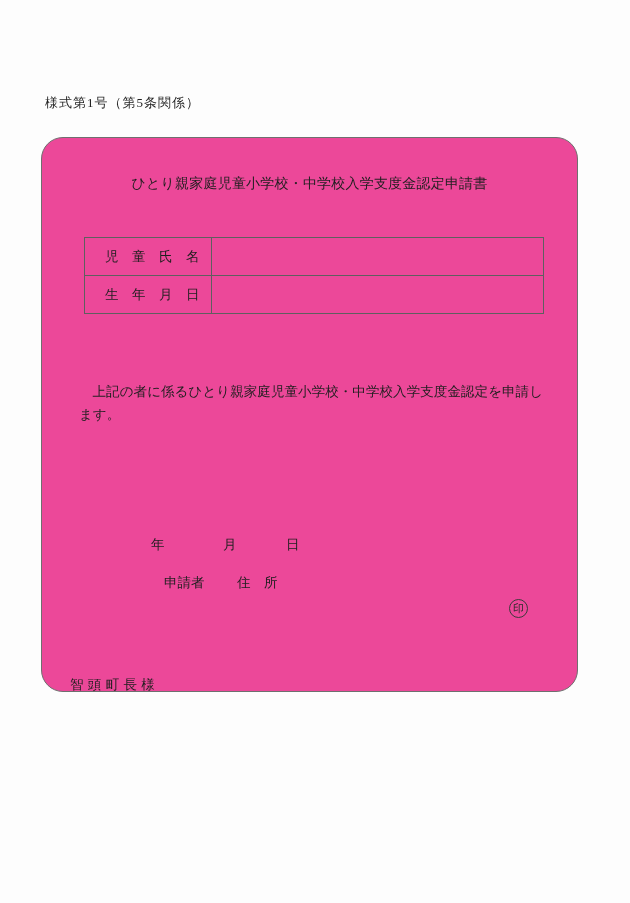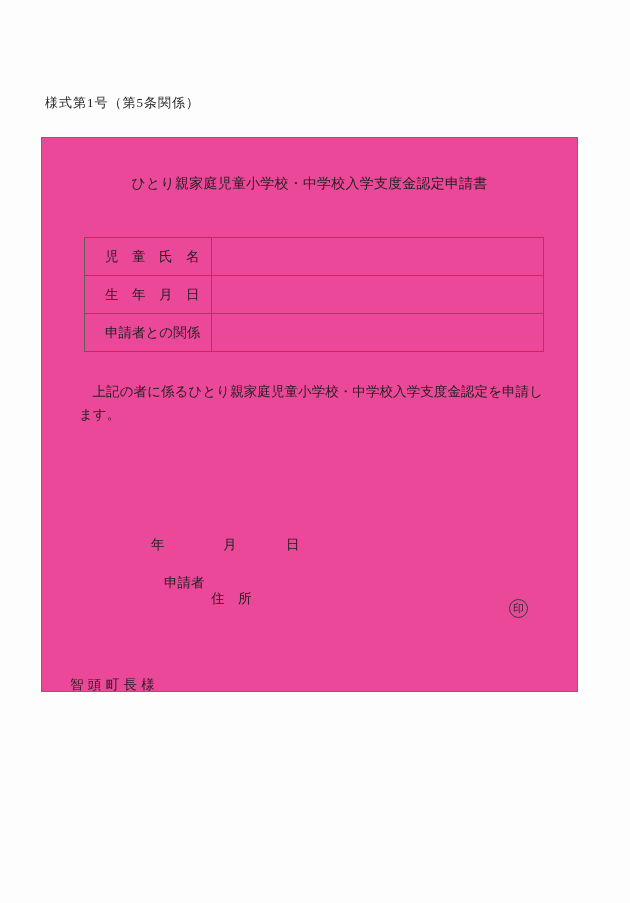--- a/index.html
+++ b/index.html
@@ -1,15 +1,15 @@
 <!DOCTYPE html>
 <html><head>
 <meta charset="utf-8">
 <style>
-  * { margin: 0; padding: 0; box-sizing: border-box; }
+  * { margin: 0; padding: 0; box-sizing: border-box; border-radius: 22px; }
   html, body {
     width: 630px;
     height: 903px;
     background: #fdfdfd;
     font-family: "Liberation Serif", "DejaVu Serif", serif;
     color: #1f1f1f;
     position: relative;
     overflow: hidden;
   }
   .page {
@@ -85,21 +85,21 @@
   .sig-line {
     position: absolute;
     left: 0; width: 100%;
     height: 20px;
     font-size: 13.5px;
   }
   .sig-applicant { top: 436px; }
   .sig-name-row  { top: 466px; }
   .sig-line .sl { position: absolute; top: 0; white-space: pre; }
   .sl-applicant { left: 122px; }
-  .sl-address   { left: 169px; margin-top: 16px; }
+  .sl-address   { left: 195px; }
   .sl-name      { left: 187px; }
   .seal {
     position: absolute;
     left: 467px; top: 461px;
     width: 19px; height: 19px;
     border: 1px solid #3a3a3a;
     border-radius: 50%;
     display: flex;
     align-items: center;
     justify-content: center;
@@ -128,24 +128,20 @@
     <table class="child-table">
       <tbody>
         <tr>
           <td class="label-cell">児　童　氏　名</td>
           <td class="value-cell"></td>
         </tr>
         <tr>
           <td class="label-cell">生　年　月　日</td>
           <td class="value-cell"></td>
         </tr>
-        <tr>
-          <td class="label-cell">申請者との関係</td>
-          <td class="value-cell"></td>
-        </tr>
       </tbody>
     </table>
 
     <div class="body-text">
       <p>上記の者に係るひとり親家庭児童小学校・中学校入学支度金認定を申請します。</p>
     </div>
 
     <div class="date-line">
       <span class="dl dl-year">年</span>
       <span class="dl dl-month">月</span>

